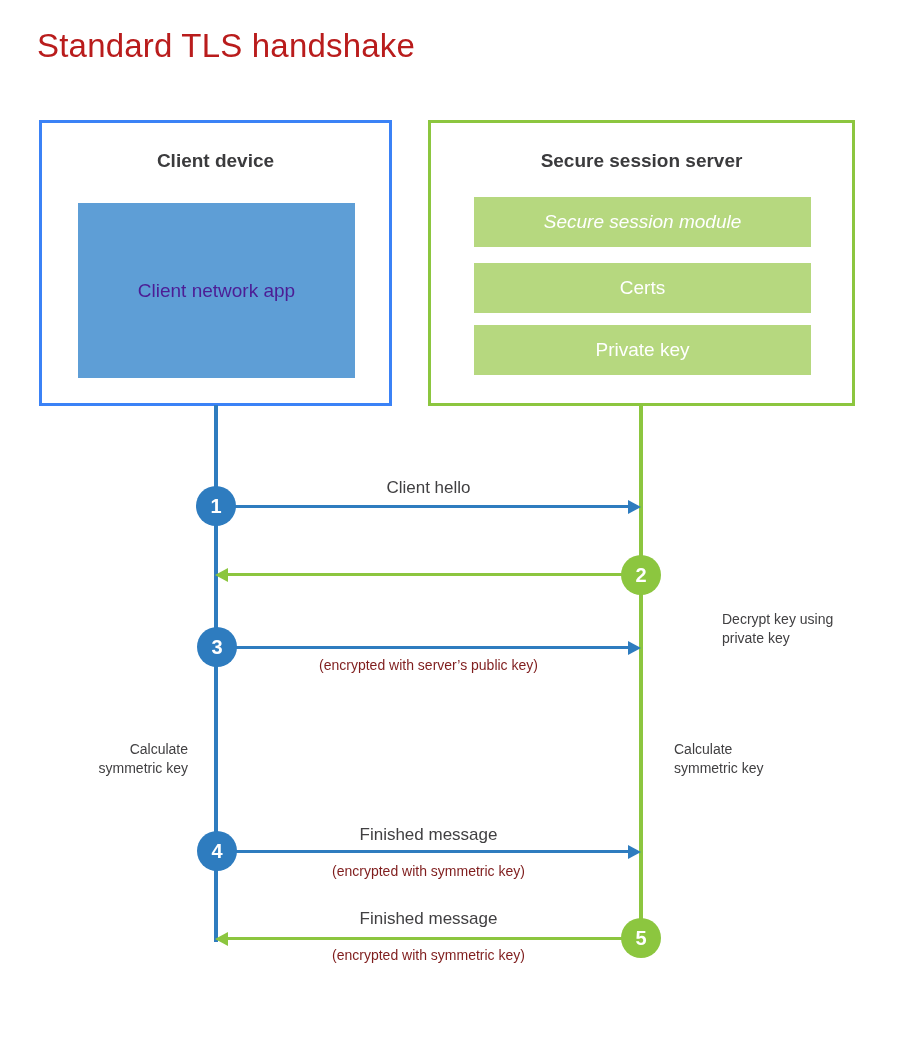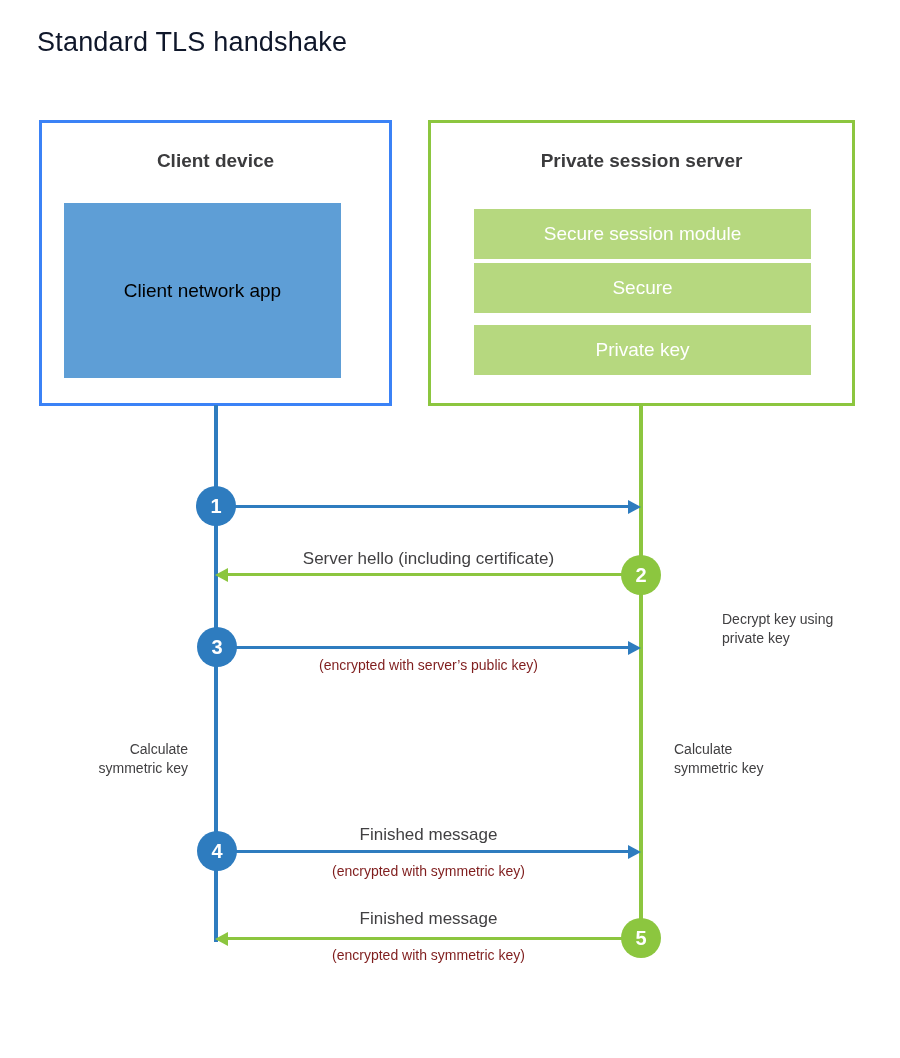--- a/index.html
+++ b/index.html
@@ -7,50 +7,50 @@
     width:900px;height:1058px;position:relative;overflow:hidden;
     font-family:"Liberation Sans","DejaVu Sans",sans-serif;
     color:#414042;
     -webkit-font-smoothing:antialiased;
   }
   #diagram-root{position:absolute;left:0;top:0;width:900px;height:1058px;}
 
   
   .page-title{
     position:absolute;left:37px;top:27px;
-    font-size:27px;font-weight:300;letter-spacing:.2px;
-    color:#0f172a;white-space:nowrap;
+    font-size:33px;font-weight:300;letter-spacing:.2px;
+    color:#b91c1c;white-space:nowrap;
   }
 
   
   .party-box{position:absolute;background:#ffffff;box-sizing:border-box;}
   .party-box.client{left:39px;top:120px;width:353px;height:286px;border:3px solid #3b82f6;}
   .party-box.server{left:428px;top:120px;width:427px;height:286px;border:3px solid #8cc63f;}
 
   .party-title{
     position:absolute;left:0;right:0;top:27px;text-align:center;
     font-size:19px;font-weight:bold;color:#3b3b3d;
   }
 
   
   .client-app{
-    position:absolute;left:22px;top:80px;width:277px;height:175px;
-    background:#5e9ed6;color:#000000;
+    position:absolute;left:36px;top:80px;width:277px;height:175px;
+    background:#5e9ed6;color:#4c1d95;
     display:flex;align-items:center;justify-content:center;text-align:center;
     font-size:19px;font-weight:400;line-height:1.35;padding:0 14px;box-sizing:border-box;
   }
 
   
   .server-bar{
     position:absolute;left:43px;width:337px;height:50px;
     background:#b6d87f;color:#ffffff;
     display:flex;align-items:center;justify-content:center;
     font-size:19px;font-weight:400;
   }
-  .server-bar.b0{top:86px;}
+  .server-bar.b0{top:74px;font-style:italic;}
   .server-bar.b1{top:140px;}
   .server-bar.b2{top:202px;}
 
   
   .lifeline{position:absolute;width:4px;}
   .lifeline.client{left:214px;top:405px;height:537px;background:#2e7cbf;}
   .lifeline.server{left:639px;top:405px;height:535px;background:#8cc63f;}
 
   
   .msg-line{position:absolute;height:3px;}
@@ -91,34 +91,34 @@
 <div id="diagram-root">
 
   <div class="page-title">Standard TLS handshake</div>
 
   <div class="party-box client">
     <div class="party-title">Client device</div>
     <div class="client-app">Client network app</div>
   </div>
 
   <div class="party-box server">
-    <div class="party-title">Private session server</div>
+    <div class="party-title">Secure session server</div>
     <div class="server-bar b0">Secure session module</div>
-    <div class="server-bar b1">Secure</div>
+    <div class="server-bar b1">Certs</div>
     <div class="server-bar b2">Private key</div>
   </div>
 
   <div class="lifeline client"></div>
   <div class="lifeline server"></div>
 
+  <div class="msg-label" style="left:216px;top:478px;width:425px;">Client hello</div>
   <div class="msg-line blue" style="left:216px;top:505px;width:412px;"></div>
   <div class="arrowhead right blue" style="left:628px;top:500px;"></div>
   <div class="step-badge blue" style="left:196px;top:486px;">1</div>
 
-  <div class="msg-label" style="left:216px;top:549px;width:425px;">Server hello (including certificate)</div>
   <div class="msg-line green" style="left:228px;top:573px;width:413px;"></div>
   <div class="arrowhead left green" style="left:215px;top:568px;"></div>
   <div class="step-badge green" style="left:621px;top:555px;">2</div>
 
   <div class="msg-line blue" style="left:216px;top:646px;width:412px;"></div>
   <div class="arrowhead right blue" style="left:628px;top:641px;"></div>
   <div class="msg-sublabel" style="left:216px;top:657px;width:425px;">(encrypted with server’s public key)</div>
   <div class="step-badge blue" style="left:197px;top:627px;">3</div>
 
   <div class="side-note right" style="left:674px;top:610px;width:190px;margin-left:48px;">Decrypt key using

